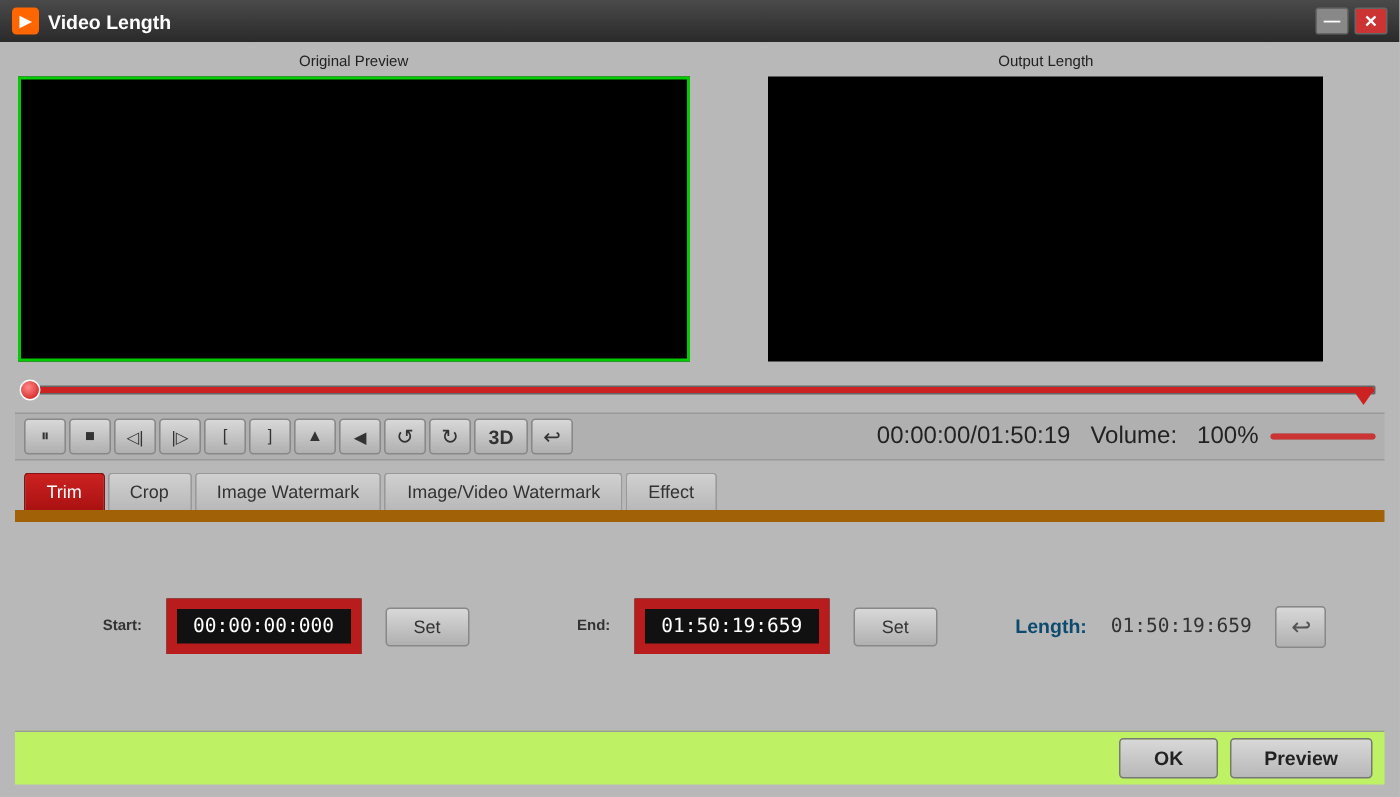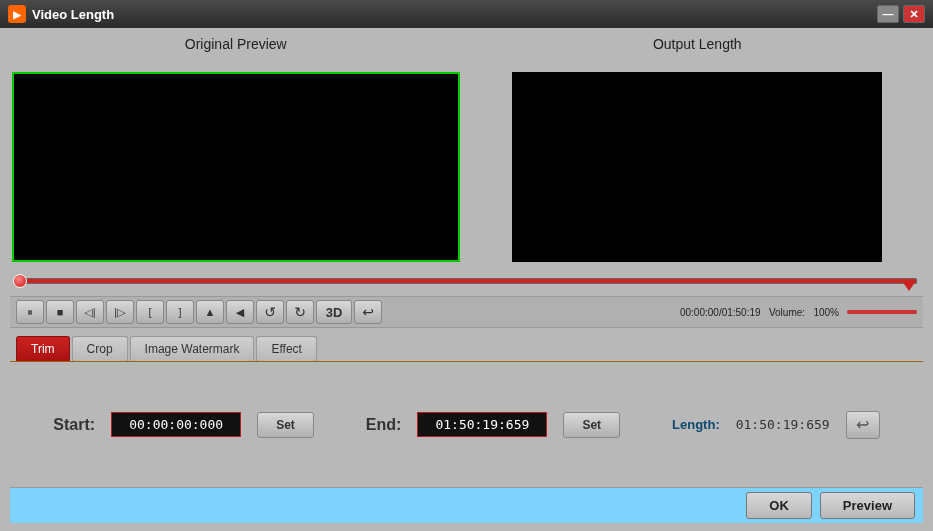--- a/index.html
+++ b/index.html
@@ -75,22 +75,22 @@
 
     .preview-section {
       display: flex;
       flex-direction: column;
       align-items: center;
       flex: 1;
     }
 
     .preview-label {
       color: #222;
-      font-size: 14px;
-      margin-bottom: 20px;
+      font-size: 10px;
+      margin-bottom: 4px;
     }
 
     .preview-screen {
       background: #000;
       width: 100%;
       height: 190px;
     }
 
     .preview-screen.original {
       border: 2px solid #00cc00;
@@ -123,21 +123,21 @@
       align-items: center;
       justify-content: center;
       cursor: pointer;
       font-size: 11px;
       color: #333;
     }
 
     .time-display {
       margin-left: auto;
       color: #222;
-      font-size: 10px;
+      font-size: 16px;
       white-space: nowrap;
     }
 
     .volume-slider-container {
       display: flex;
       align-items: center;
       gap: 4px;
       margin-left: 6px;
     }
 
@@ -155,21 +155,21 @@
       background: #cc3333;
       border-radius: 2px;
     }
 
     
     #tabs-bar {
       display: flex;
       align-items: center;
       background: #b8b8b8;
       padding: 2px 6px 0 6px;
-      border-bottom: 1px solid #a16207;
+      border-bottom: 8px solid #a16207;
       gap: 2px;
     }
 
     .tab-item {
       padding: 5px 14px;
       background: linear-gradient(to bottom, #d0d0d0, #b8b8b8);
       border: 1px solid #999;
       border-bottom: none;
       border-radius: 3px 3px 0 0;
       cursor: pointer;
@@ -194,42 +194,43 @@
 
     .trim-row {
       display: flex;
       align-items: center;
       justify-content: center;
       gap: 16px;
     }
 
     .trim-label {
       color: #333;
-      font-size: 16px;
+      font-size: 10px;
       font-weight: bold;
+      margin-left: 20px;
     }
 
     .trim-input {
       background: #111;
       color: #fff;
-      border: 1px solid #b91c1c;
+      border: 7px solid #b91c1c;
       padding: 4px 8px;
       font-size: 13px;
       font-family: monospace;
       width: 130px;
       text-align: center;
     }
 
     .trim-btn {
       background: linear-gradient(to bottom, #d8d8d8, #b0b0b0);
       border: 1px solid #888;
       border-radius: 3px;
       padding: 5px 18px;
       font-size: 12px;
-      font-weight: bold;
+      font-weight: normal;
       cursor: pointer;
       color: #333;
     }
 
     .trim-length-label {
       color: #0c4a6e;
       font-size: 13px;
       font-weight: bold;
     }
 
@@ -247,21 +248,21 @@
       color: #555;
     }
 
     
     #bottom-bar {
       display: flex;
       justify-content: flex-end;
       align-items: center;
       padding: 4px 8px;
       gap: 8px;
-      background: #7dd3fc;
+      background: #bef264;
       border-top: 1px solid #999;
     }
 
     .bottom-btn {
       padding: 5px 22px;
       font-size: 13px;
       font-weight: bold;
       border: 1px solid #777;
       border-radius: 3px;
       cursor: pointer;
@@ -398,20 +399,21 @@
       <div class="volume-slider">
         <div class="volume-fill"></div>
       </div>
     </div>
   </div>
 
   <div id="tabs-bar">
     <div class="tab-item active">Trim</div>
     <div class="tab-item">Crop</div>
     <div class="tab-item">Image Watermark</div>
+    <div class="tab-item">Image/Video Watermark</div>
     <div class="tab-item">Effect</div>
   </div>
 
   <div id="trim-content">
     <div class="trim-row">
       <span class="trim-label">Start:</span>
       <input class="trim-input" type="text" value="00:00:00:000" style="">
       <button class="trim-btn">Set</button>
 
       <span style="display:inline-block; width: 20px;"></span>

